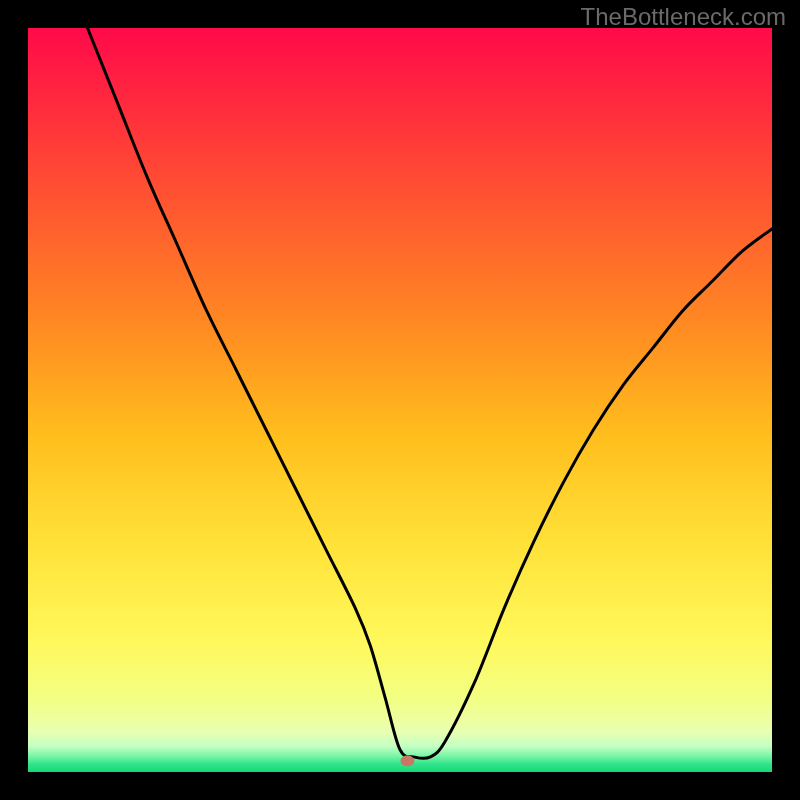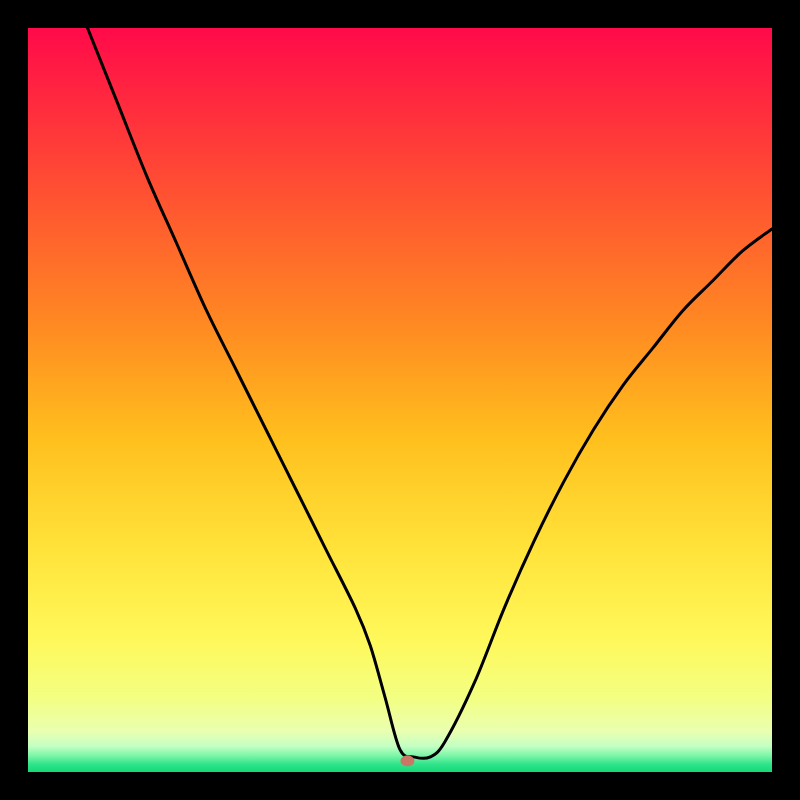--- a/index.html
+++ b/index.html
@@ -39,20 +39,21 @@
   .plot svg {
     display: block;
     width: 100%;
     height: 100%;
   }
 </style>
 </head>
 <body>
 
 <div class="outer">
+  <div class="watermark">TheBottleneck.com</div>
   <div class="plot">
     <svg id="chart-svg" viewBox="0 0 744 744" preserveAspectRatio="none">
       <defs>
         <linearGradient id="bg-grad" x1="0" y1="0" x2="0" y2="1">
             <stop offset="0%" stop-color="#ff0a4a"></stop>
             <stop offset="10%" stop-color="#ff2a3e"></stop>
             <stop offset="25%" stop-color="#ff5a2f"></stop>
             <stop offset="40%" stop-color="#ff8a22"></stop>
             <stop offset="55.00000000000001%" stop-color="#ffbf1d"></stop>
             <stop offset="70%" stop-color="#ffe33a"></stop>

